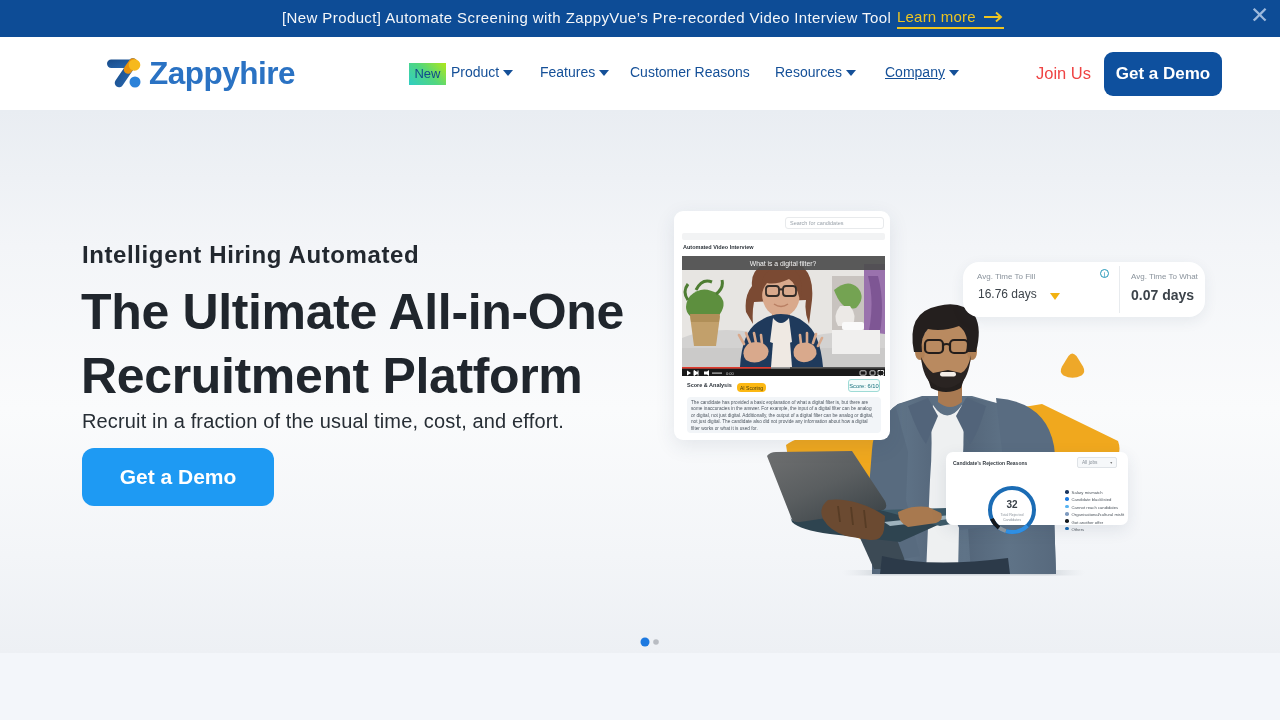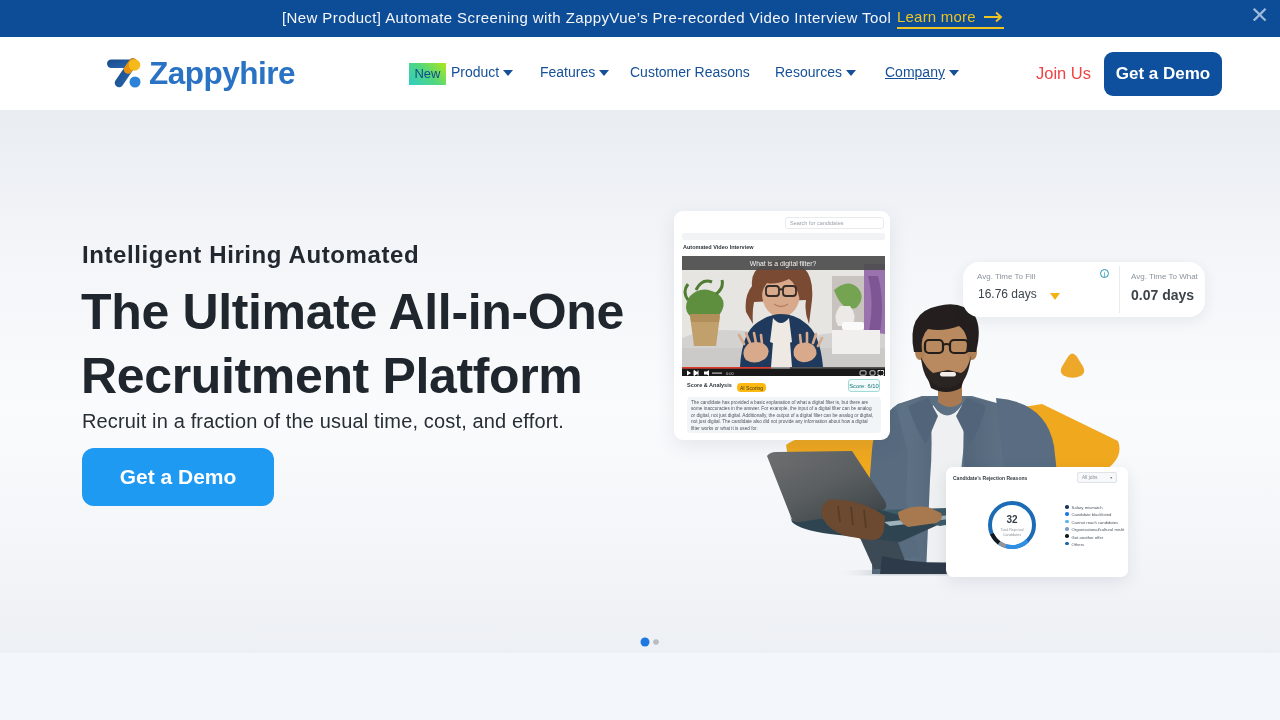--- a/index.html
+++ b/index.html
@@ -34,21 +34,21 @@
 #hero h1{position:absolute;left:81px;top:170px;font-size:50px;line-height:64px;font-weight:bold;color:#20262d;letter-spacing:-.35px;}
 #hero p{position:absolute;left:82px;top:292px;font-size:20px;letter-spacing:.15px;color:#272e35;margin-top:8px;}
 #herobtn{position:absolute;left:82px;top:338px;width:192px;height:58px;border-radius:12px;background:#1e9af3;
   color:#fff;font-size:21px;font-weight:bold;text-align:center;line-height:58px;}
 #dots{position:absolute;left:640px;top:527px;}
 
 
 .card{position:absolute;background:#fff;box-shadow:0 6px 20px rgba(40,60,90,.10);}
 #vidcard{left:674px;top:101px;width:216px;height:229px;border-radius:9px;}
 #statcard{left:963px;top:152px;width:242px;height:55px;border-radius:16px;box-shadow:0 4px 14px rgba(40,60,90,.08);}
-#rejcard{left:946px;top:357px;width:182px;height:110px;border-radius:7px;box-shadow:0 5px 16px rgba(40,60,90,.10);}
+#rejcard{left:946px;top:342px;width:182px;height:73px;border-radius:7px;box-shadow:0 5px 16px rgba(40,60,90,.10);}
 
 
 #vidcard .search{position:absolute;left:111px;top:6px;width:99px;height:12px;border:1px solid #e8eaec;border-radius:3px;
   font-size:5.5px;color:#9aa2aa;line-height:11px;padding-left:4px;background:#fff;}
 #vidcard .toolbar{position:absolute;left:8px;top:22px;width:203px;height:6.5px;background:#f2f3f4;border-radius:2px;}
 #vidcard .sa{position:absolute;left:13px;top:171px;font-size:5.5px;font-weight:bold;color:#2c333a;}
 #vidcard .ai{position:absolute;left:63px;top:172px;background:#fcb813;color:#4a3a08;font-size:5px;border-radius:4px;padding:1.5px 3px;}
 #vidcard .scorebox{position:absolute;left:174px;top:168px;width:32px;height:13px;white-space:nowrap;border:1px solid #9edbd6;background:#f4fcfb;border-radius:3px;
   font-size:5.8px;color:#15707c;text-align:center;line-height:12px;}
 #vidcard .para{position:absolute;left:13px;top:186px;width:194px;height:36px;background:#f2f5f8;border-radius:4px;

